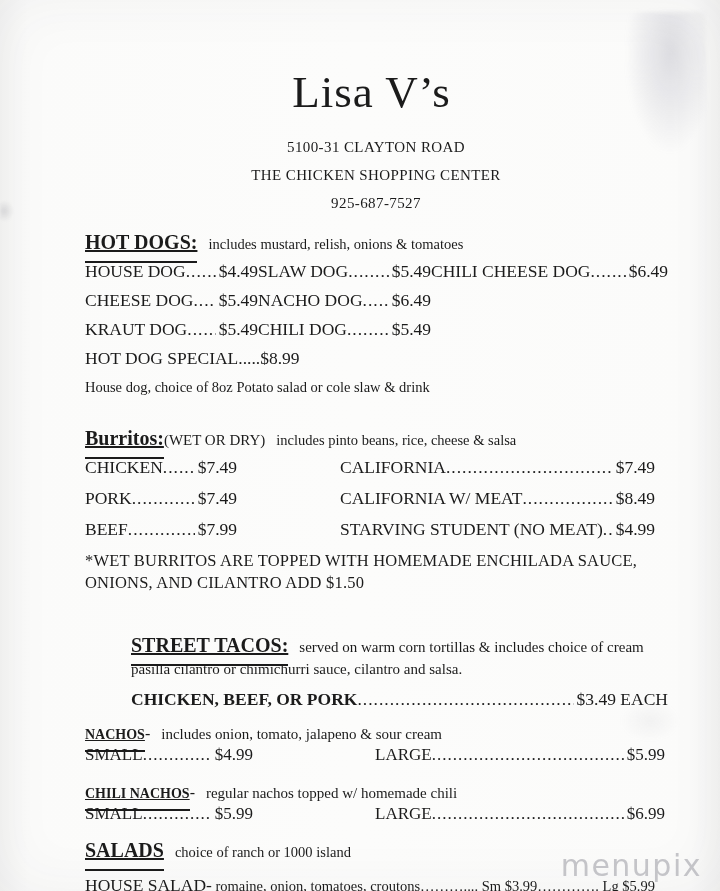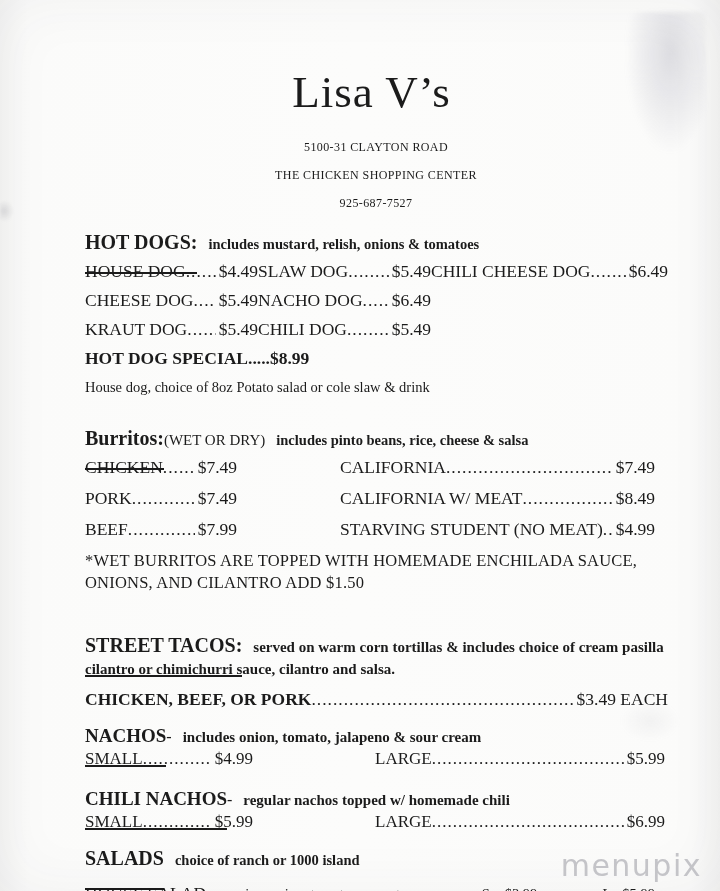--- a/index.html
+++ b/index.html
@@ -25,50 +25,50 @@
   .smudge.s3{right:40px;bottom:150px;width:60px;height:40px;
     background:radial-gradient(ellipse,rgba(160,160,170,.10),transparent 70%);filter:blur(2px);}
 
   .hdr{text-align:center;}
   .hdr h1{
     margin:70px 0 18px;
     font-size:45px;font-weight:400;line-height:1;
     letter-spacing:1px;
     padding-left:23px;
   }
-  .addr{font-size:12px;line-height:28px;letter-spacing:.4px;padding-left:32px;}
+  .addr{font-size:15px;line-height:28px;letter-spacing:.4px;padding-left:32px;}
 
   .content{margin:14px 40px 0 85px;width:583px;}
 
-  .sec-title{font-weight:bold;font-size:20px;border-bottom:2px solid #1b1b1b;padding-bottom:19px;}
-  .sec-title.sm{font-size:19px;}
-  .sec-desc{font-size:14.5px;margin-left:7px;font-weight:bold;}
+  .sec-title{font-weight:bold;font-size:20px;border-bottom:2px solid #1b1b1b;padding-bottom:8px;text-decoration:underline;}
+  .sec-title.sm{font-size:14px;}
+  .sec-desc{font-size:14.5px;margin-left:7px;}
   .sec-desc.md{font-size:15px;}
   .sec-sub{font-size:15px;}
   .sec-head{margin-bottom:7px;}
 
   .row{display:flex;align-items:baseline;height:29px;font-size:17.5px;}
   .cell{display:flex;align-items:baseline;overflow:hidden;white-space:nowrap;}
   .w173{width:173px;flex:none;}
   .grow{flex:1;}
   .leader{flex:1;overflow:hidden;white-space:nowrap;letter-spacing:1px;}
   .iprice{padding-left:3px;flex:none;}
   .iname{flex:none;}
 
-  .special-line{font-size:17.5px;height:29px;display:flex;align-items:baseline;font-weight:bold;}
+  .special-line{font-size:17.5px;height:29px;display:flex;align-items:baseline;}
   .note{font-size:14.5px;margin-top:2px;}
 
   .sec{margin-top:0;}
   .sec.burritos{margin-top:31px;}
   .bgrid{display:grid;grid-template-columns:255px 328px;row-gap:10px;font-size:17.5px;}
   .bleft .cell{width:152px;}
   .bright .cell{width:315px;}
   .caps-note{font-size:16.5px;line-height:22px;margin-top:10px;letter-spacing:.2px;}
 
-  .sec.tacos{margin-top:40px;}
+  .sec.tacos{margin-top:40px;margin-left:46px;}
   .tacos .sec-desc-block{font-size:16px;line-height:22px;max-width:572px;display:inline;}
   .taco-row{display:flex;align-items:flex-start;margin-top:9px;font-size:17.5px;}
   .taco-row .iname{font-weight:bold;}
 
   .sec.nachos{margin-top:15px;}
   .sec.chili{margin-top:19px;}
   .two-col{display:grid;grid-template-columns:290px 293px;font-size:17px;margin-top:2px;}
   .two-col .cell.l{width:168px;}
   .two-col .cell.r{width:290px;}
 

